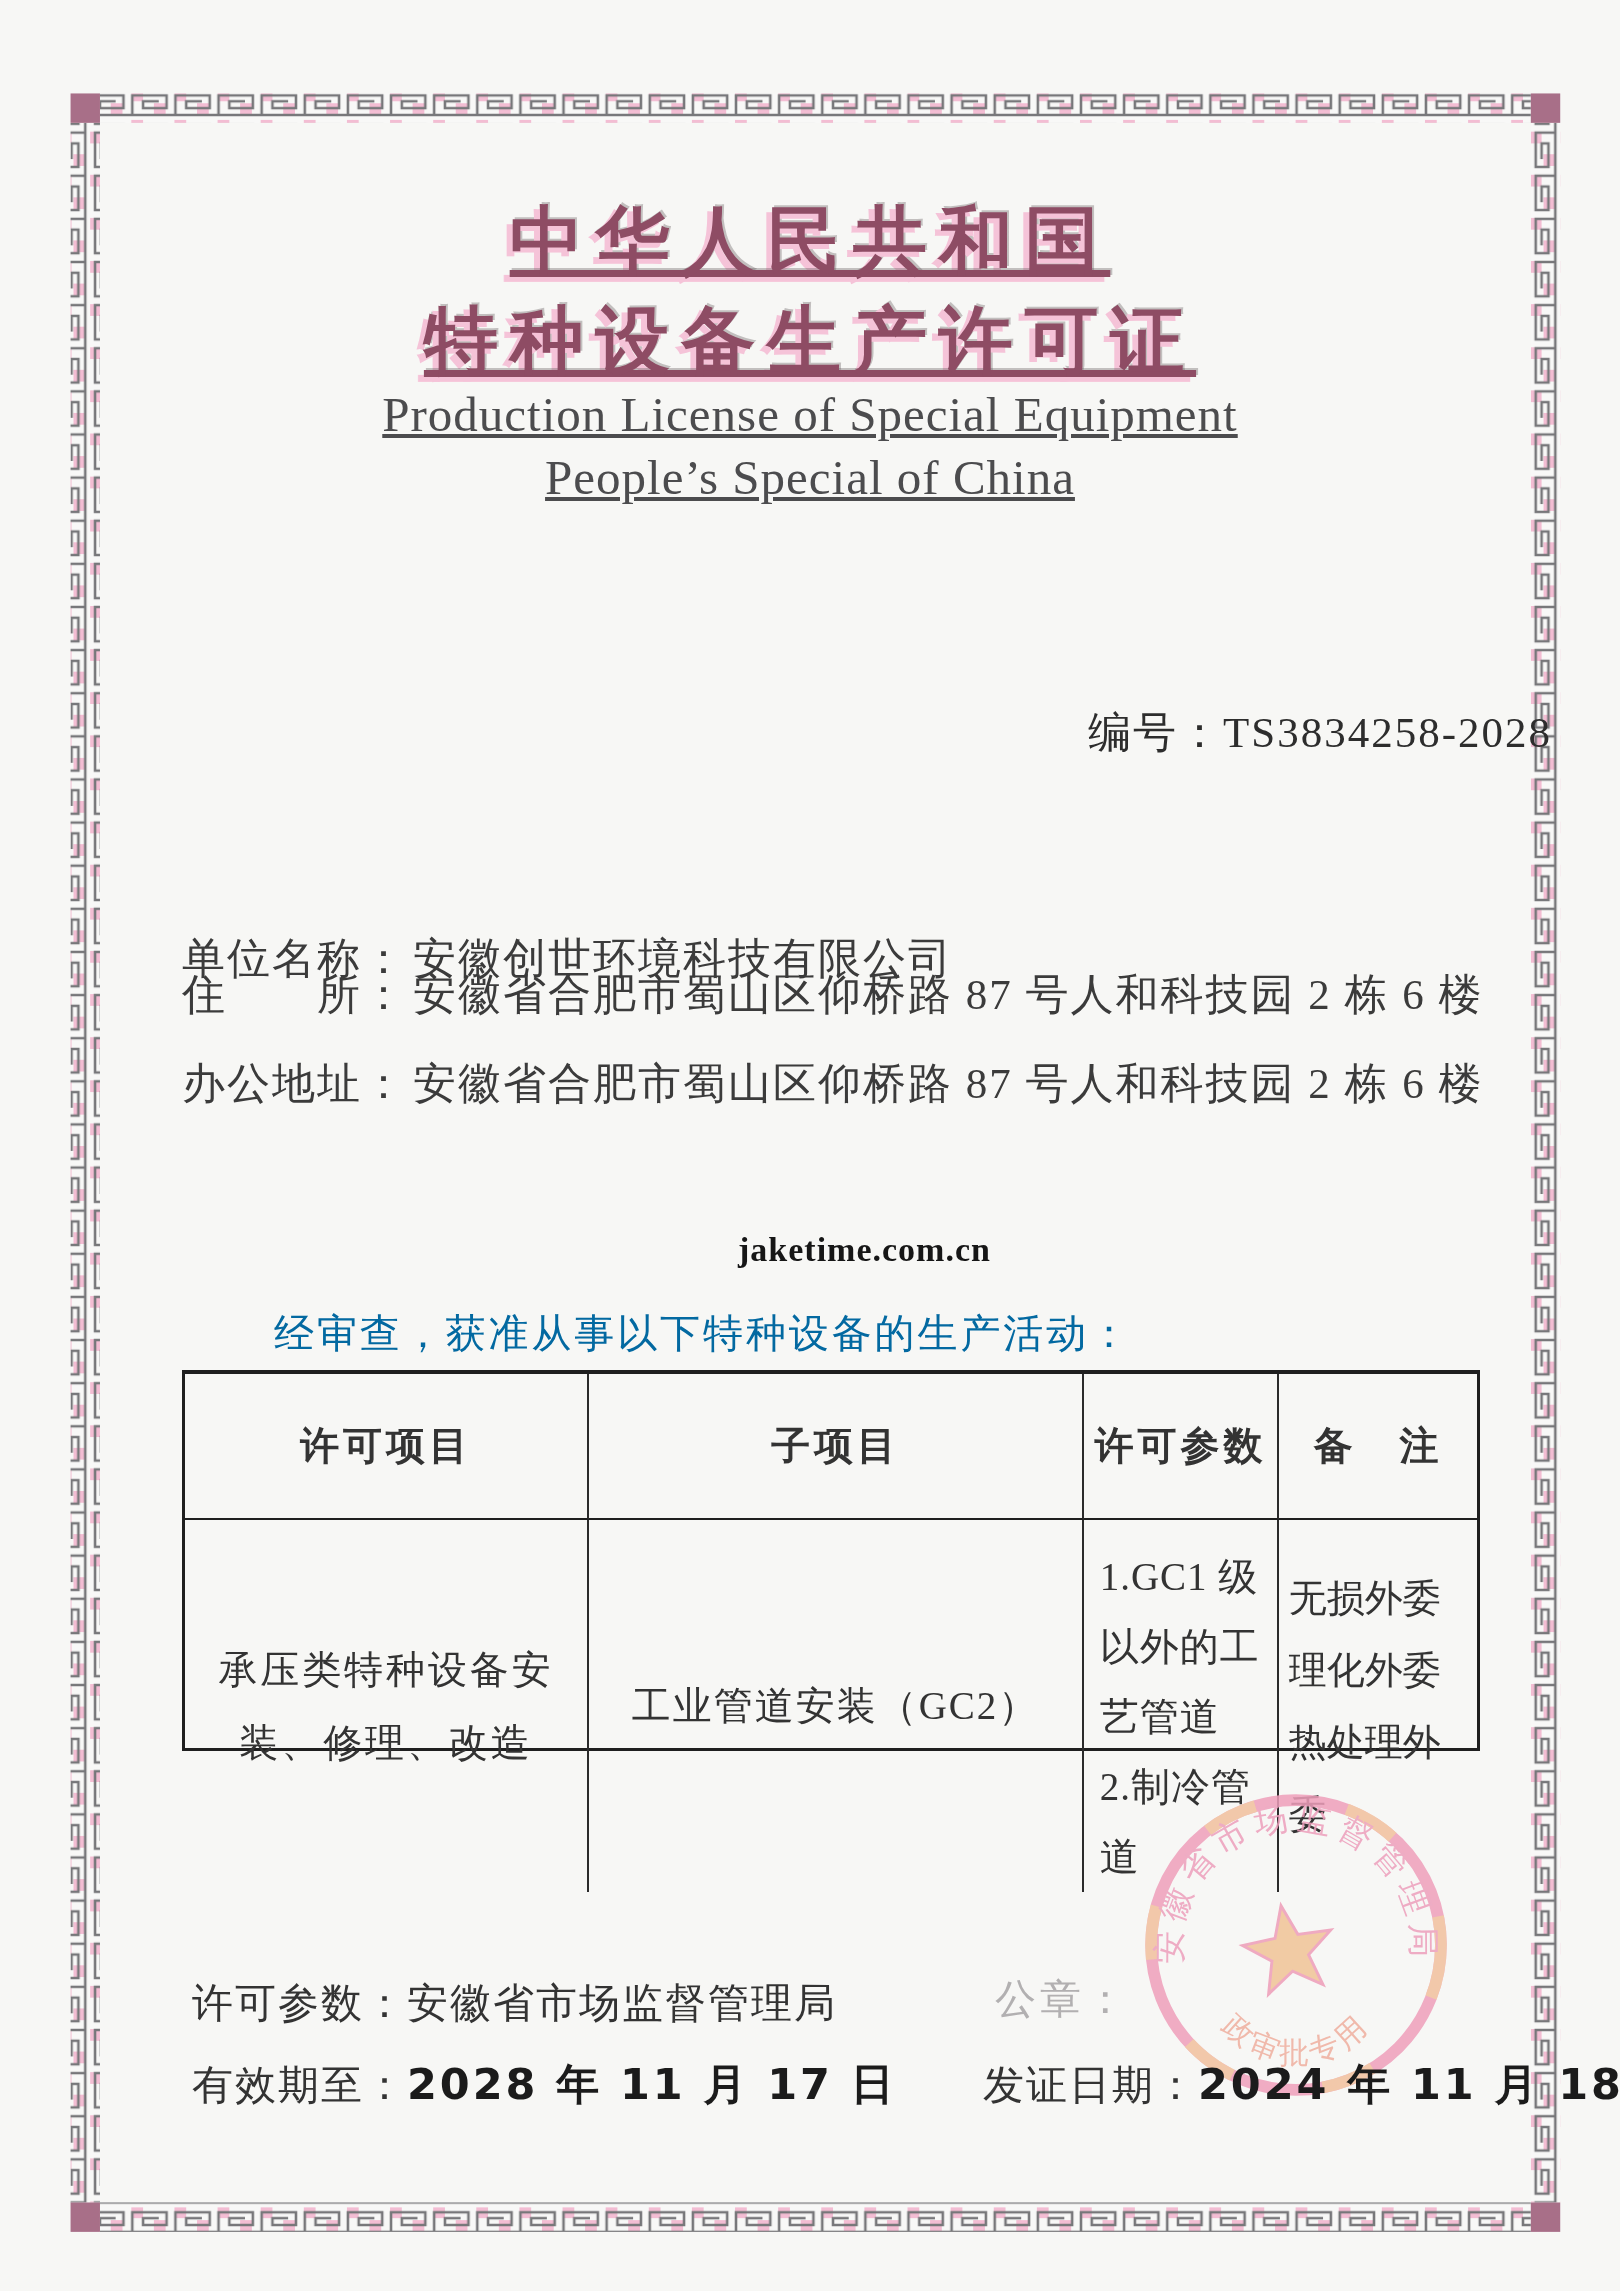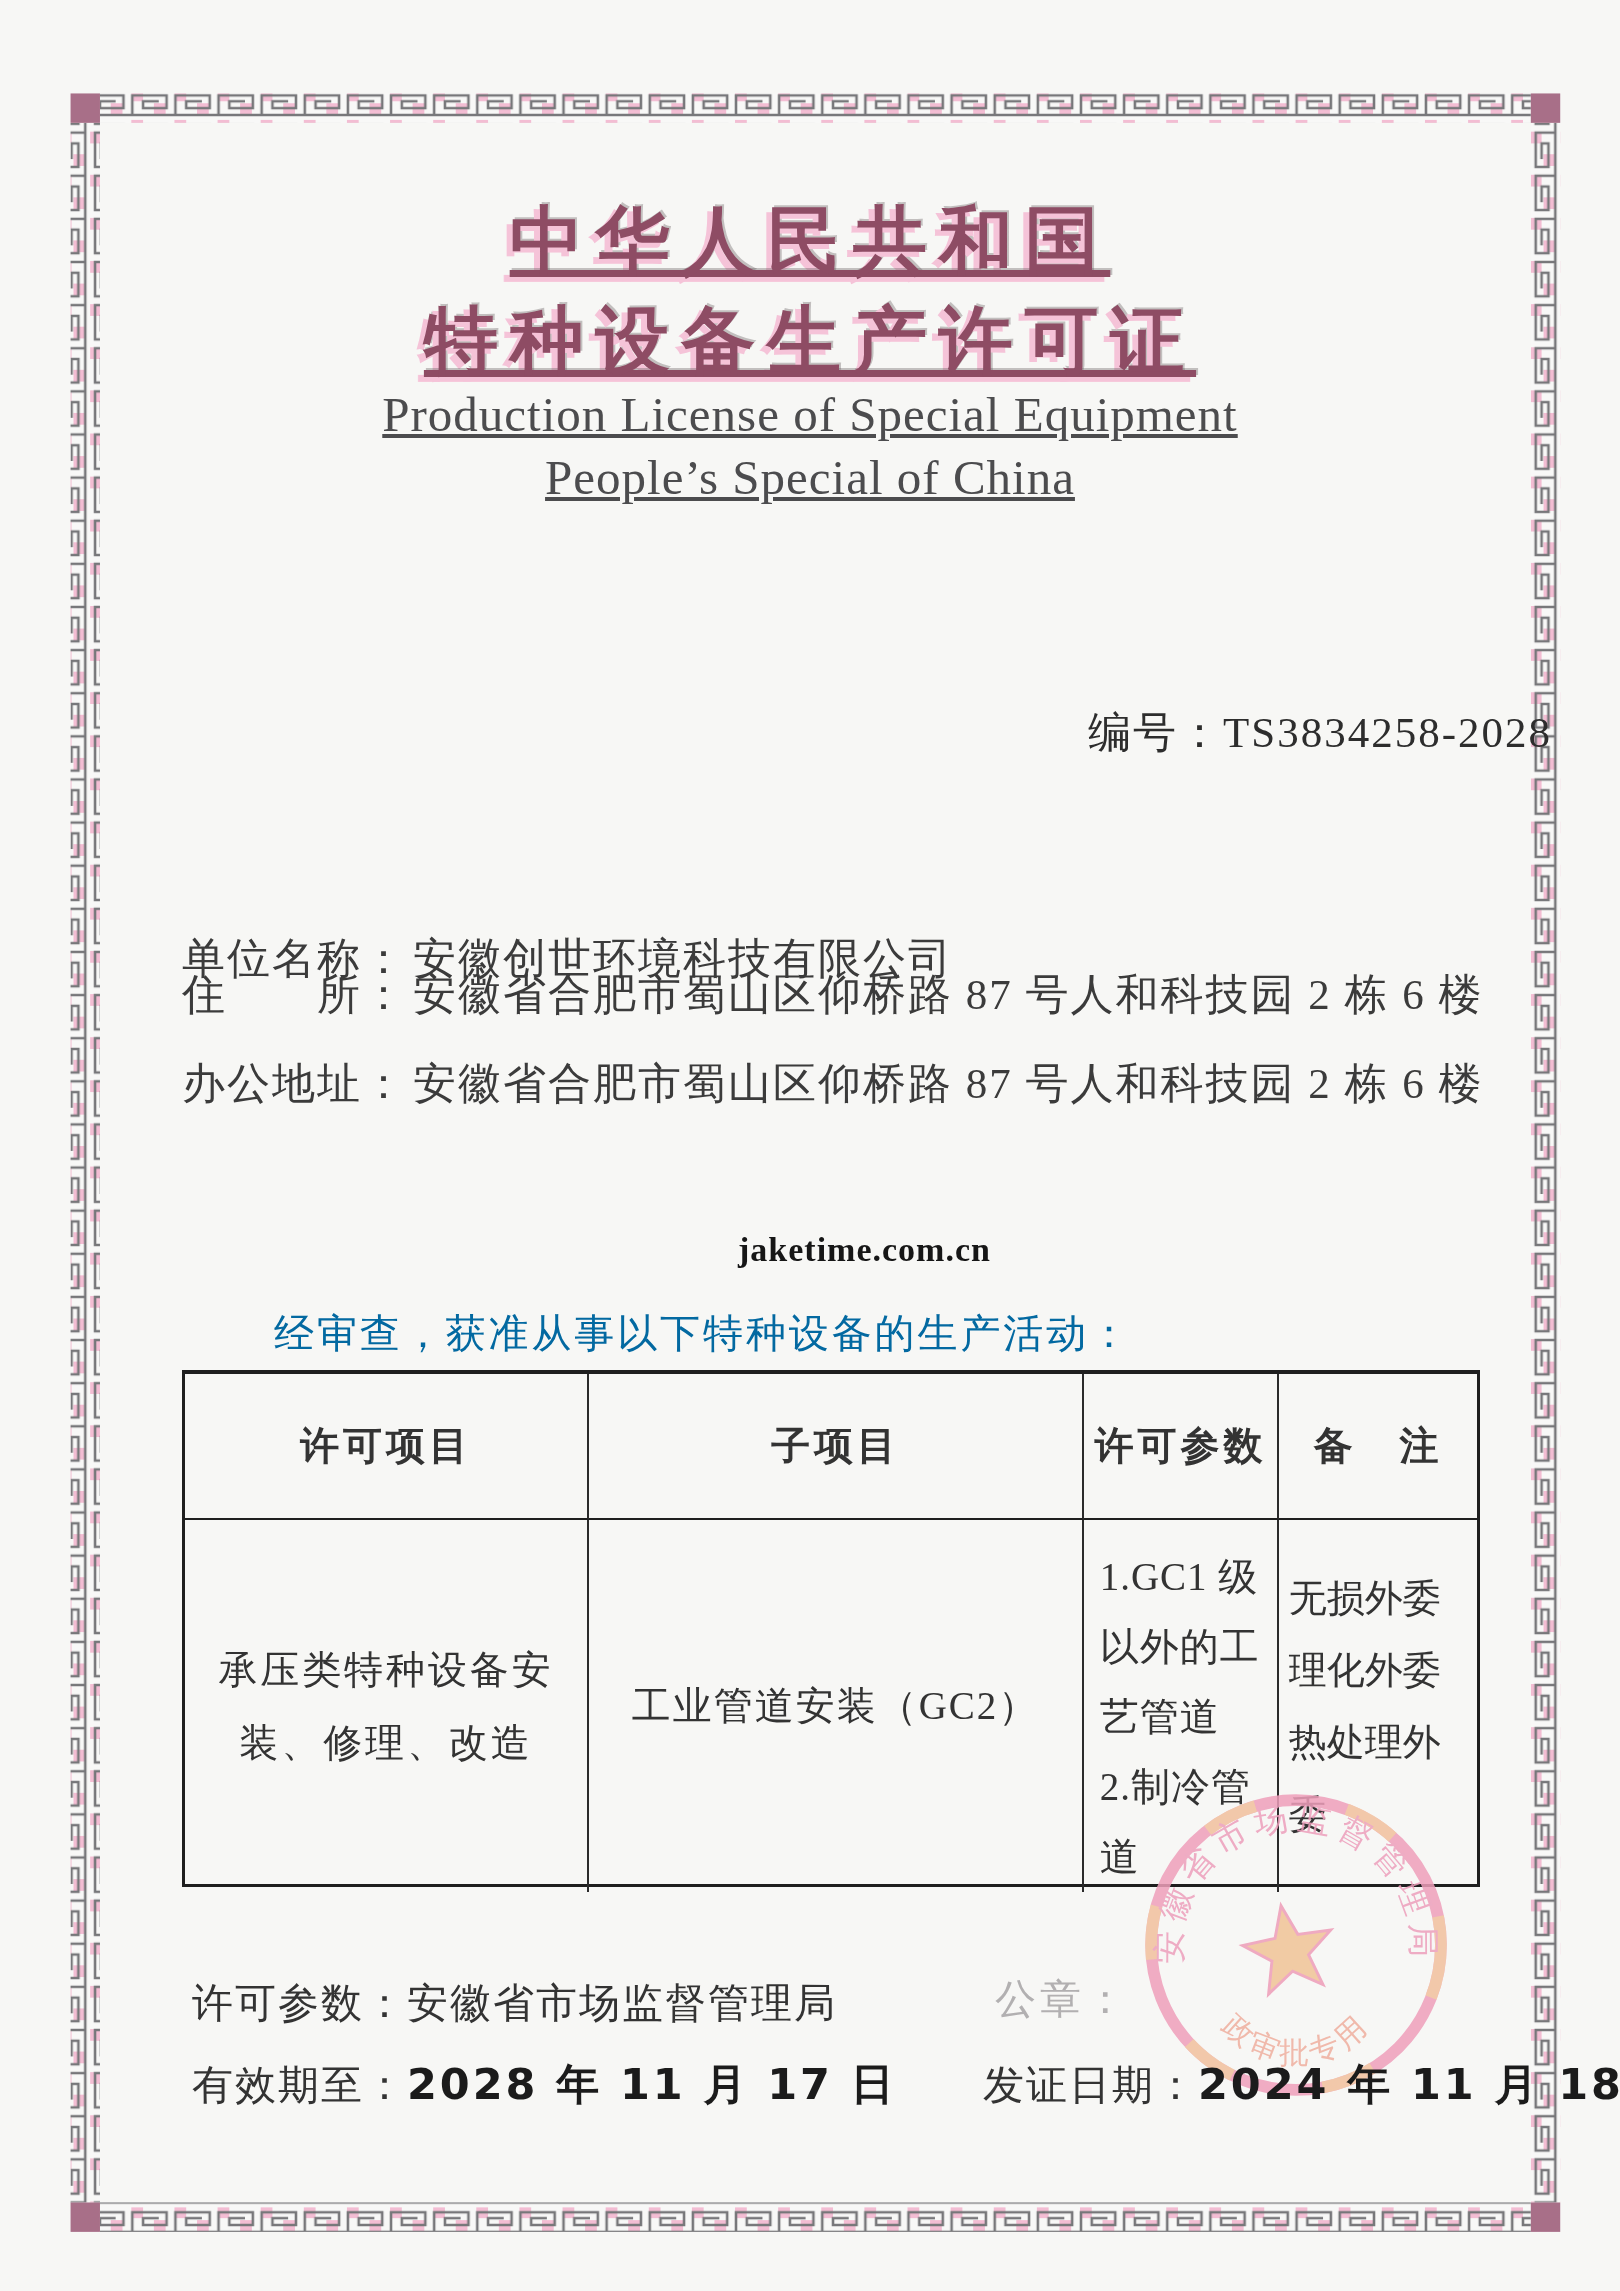--- a/index.html
+++ b/index.html
@@ -25,21 +25,21 @@
   .info-line .val{margin-left:5.9px;}
 
   .watermark{
     font-family:Liberation Serif, serif;
     font-weight:700;font-size:34px;color:#161616;letter-spacing:1px;
   }
   .intro{font-size:40px;color:#0369a1;letter-spacing:2.9px;white-space:nowrap;}
 
   
   .lic-table{
-    left:182px;top:1370px;width:1298px;height:517px;
+    left:182px;top:1370px;width:1298px;height:381px;
     box-sizing:border-box;border:3.9px solid #1f1f1f;border-top-width:4.9px;
     display:grid;grid-template-columns:404px 495px 195px auto;
     grid-template-rows:146px auto;background:transparent;
   }
   .tcell{box-sizing:border-box;font-size:39px;color:#333;}
   .vline{border-right:2px solid #2b2b2b;}
   .thead{
     border-bottom:2.9px solid #1f1f1f;display:flex;align-items:center;justify-content:center;
     font-weight:600;letter-spacing:3.9px;
   }

